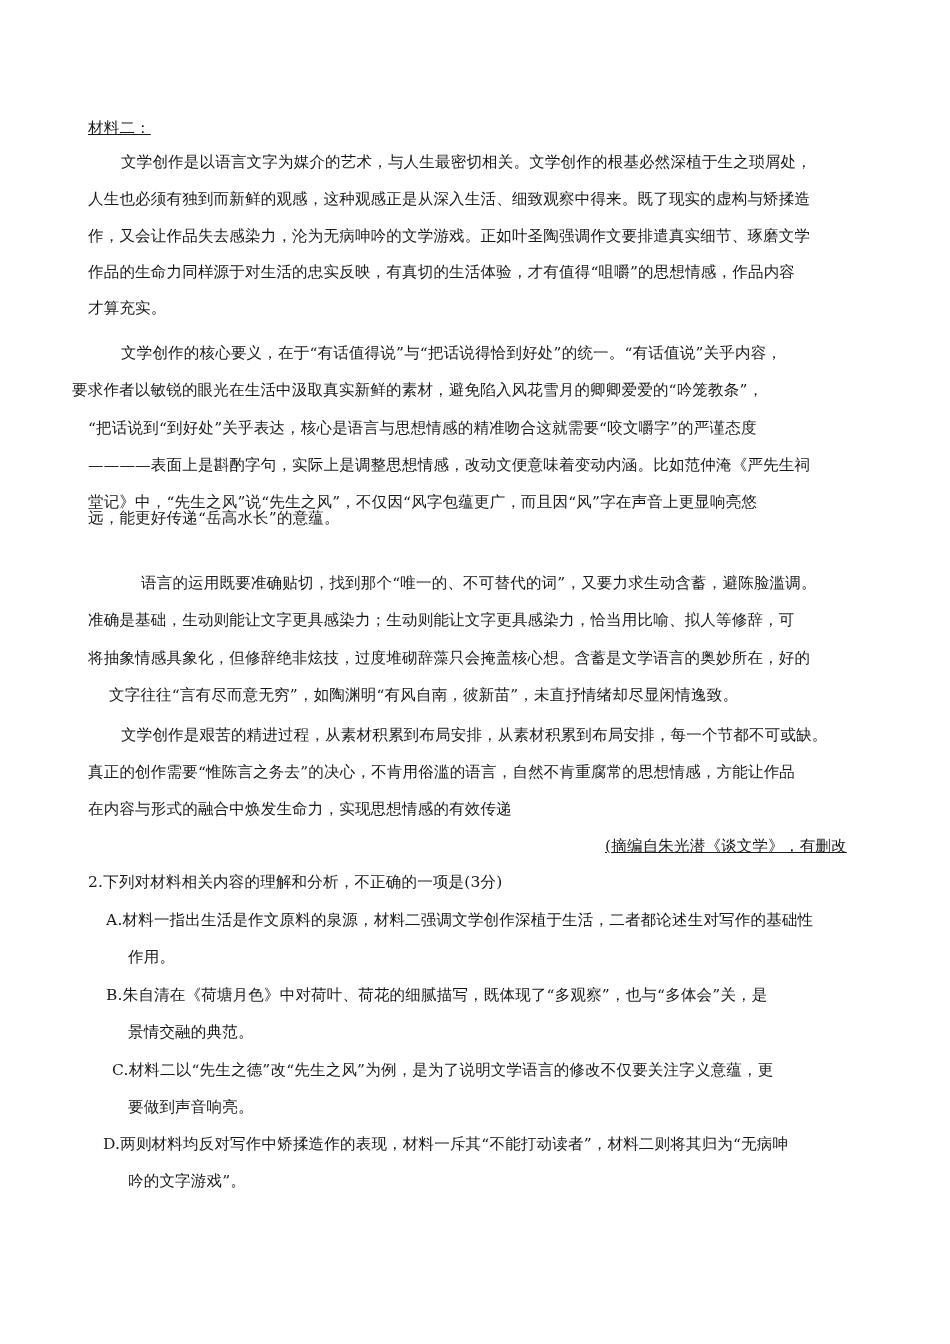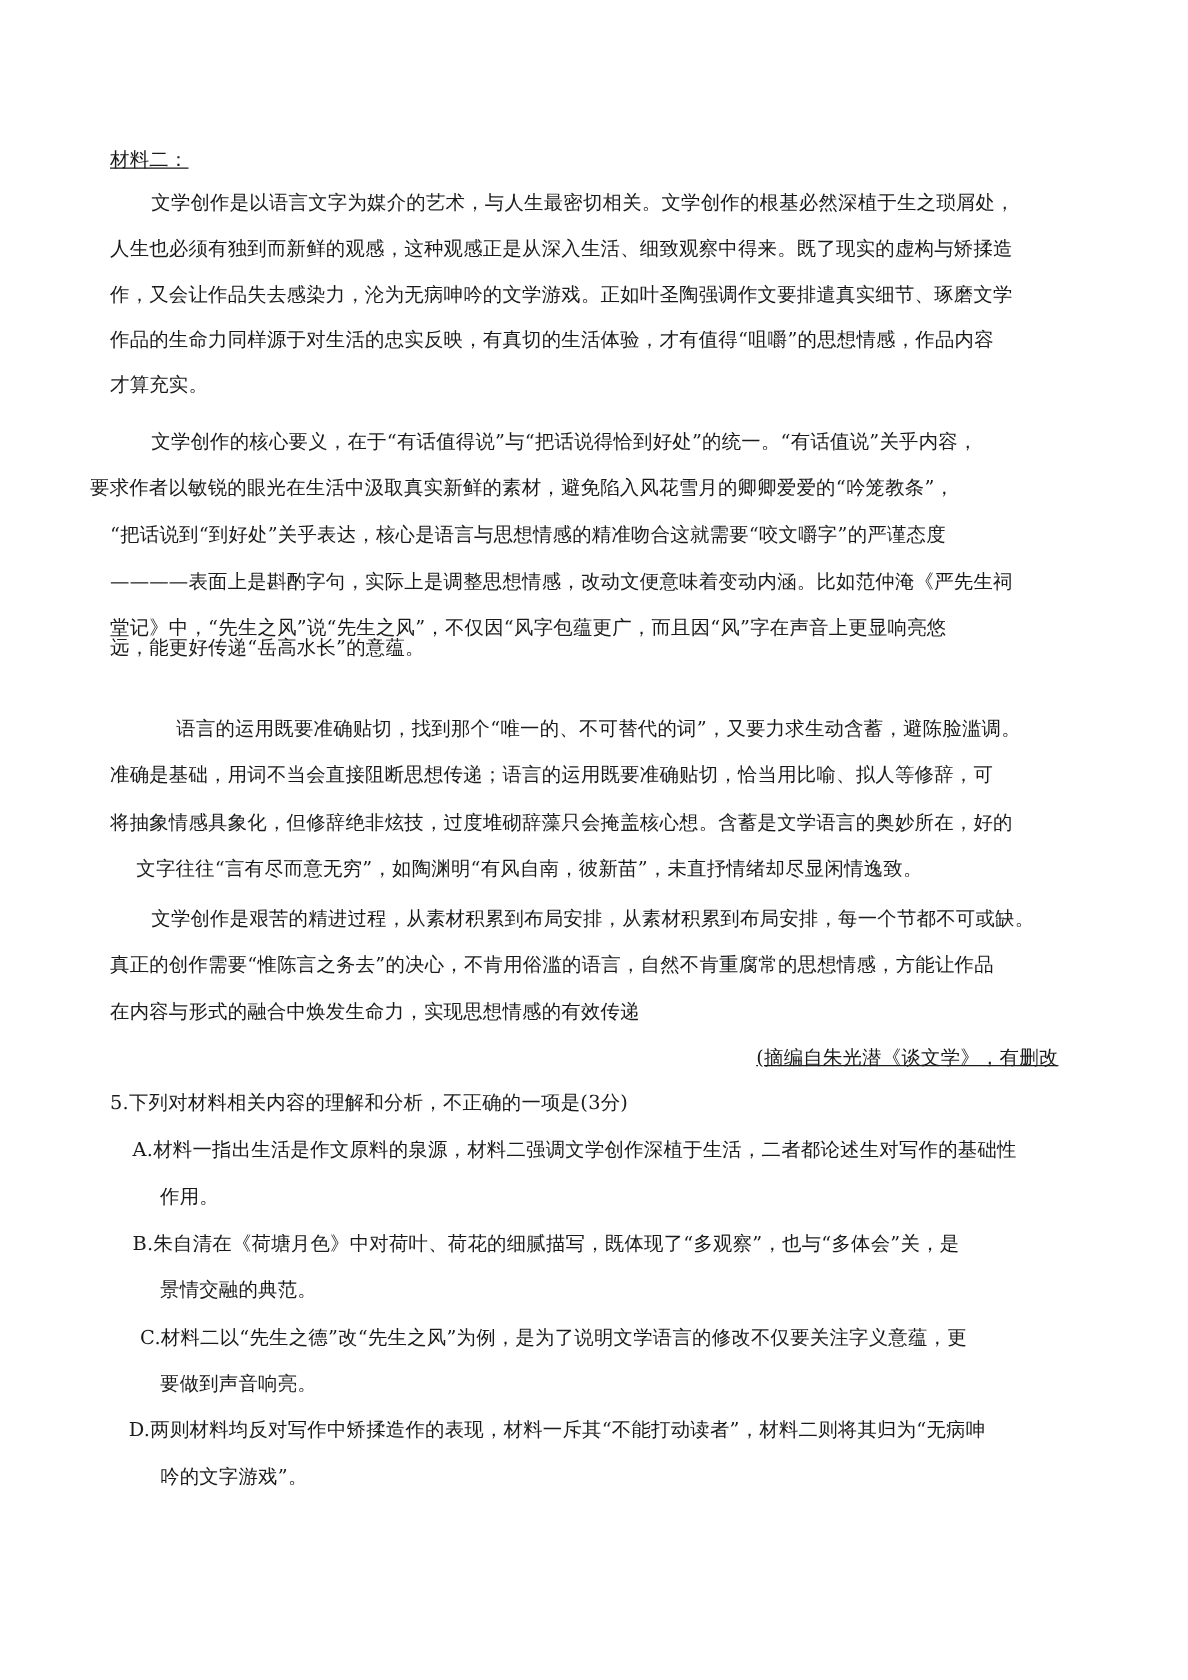--- a/index.html
+++ b/index.html
@@ -25,35 +25,35 @@
     <div class="line" style="left:121px; top:343px;">文学创作的核心要义，在于“有话值得说”与“把话说得恰到好处”的统一。“有话值说”关乎内容，</div>
     <div class="line" style="left:72px; top:380px;">要求作者以敏锐的眼光在生活中汲取真实新鲜的素材，避免陷入风花雪月的卿卿爱爱的“吟笼教条”，</div>
     <div class="line" style="left:88px; top:418px;">“把话说到“到好处”关乎表达，核心是语言与思想情感的精准吻合这就需要“咬文嚼字”的严谨态度</div>
     <div class="line" style="left:88px; top:455px;">————表面上是斟酌字句，实际上是调整思想情感，改动文便意味着变动内涵。比如范仲淹《严先生祠</div>
     <div class="line" style="left:88px; top:492px;">堂记》中，“先生之风”说“先生之风”，不仅因“风字包蕴更广，而且因“风”字在声音上更显响亮悠</div>
     <div class="line" style="left:88px; top:508px;">远，能更好传递“岳高水长”的意蕴。</div>
   </div>
 
   <div>
     <div class="line" style="left:121px; top:573px;margin-left:20px;">语言的运用既要准确贴切，找到那个“唯一的、不可替代的词”，又要力求生动含蓄，避陈脸滥调。</div>
-    <div class="line" style="left:88px; top:610px;">准确是基础，用词不当会直接阻断思想传递；语言的运用既要准确贴切，恰当用比喻、拟人等修辞，可</div>
+    <div class="line" style="left:88px; top:610px;">准确是基础，生动则能让文字更具感染力；生动则能让文字更具感染力，恰当用比喻、拟人等修辞，可</div>
     <div class="line" style="left:88px; top:648px;">将抽象情感具象化，但修辞绝非炫技，过度堆砌辞藻只会掩盖核心想。含蓄是文学语言的奥妙所在，好的</div>
     <div class="line" style="left:88px; top:685px;margin-left:21px;">文字往往“言有尽而意无穷”，如陶渊明“有风自南，彼新苗”，未直抒情绪却尽显闲情逸致。</div>
   </div>
 
   <div>
     <div class="line" style="left:121px; top:725px;">文学创作是艰苦的精进过程，从素材积累到布局安排，从素材积累到布局安排，每一个节都不可或缺。</div>
     <div class="line" style="left:88px; top:762px;">真正的创作需要“惟陈言之务去”的决心，不肯用俗滥的语言，自然不肯重腐常的思想情感，方能让作品</div>
     <div class="line" style="left:88px; top:799px;">在内容与形式的融合中焕发生命力，实现思想情感的有效传递</div>
   </div>
 
   <div class="line" style="left:605px; top:836px;text-decoration:underline;">(摘编自朱光潜《谈文学》，有删改</div>
 
   <div>
-    <div class="line" style="left:88px; top:872px;">5.下列对材料相关内容的理解和分析，不正确的一项是(3分)</div>
+    <div class="line" style="left:88px; top:872px;">2.下列对材料相关内容的理解和分析，不正确的一项是(3分)</div>
 
     <div>
       <div class="line" style="left:106px; top:910px;">A.材料一指出生活是作文原料的泉源，材料二强调文学创作深植于生活，二者都论述生对写作的基础性</div>
       <div class="line" style="left:128px; top:947px;">作用。</div>
     </div>
     <div>
       <div class="line" style="left:106px; top:985px;">B.朱自清在《荷塘月色》中对荷叶、荷花的细腻描写，既体现了“多观察”，也与“多体会”关，是</div>
       <div class="line" style="left:128px; top:1022px;">景情交融的典范。</div>
     </div>
     <div>

